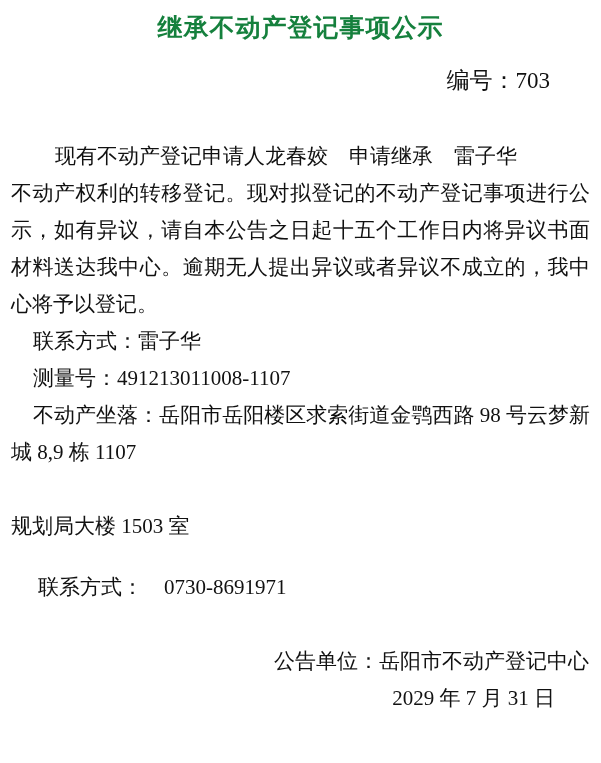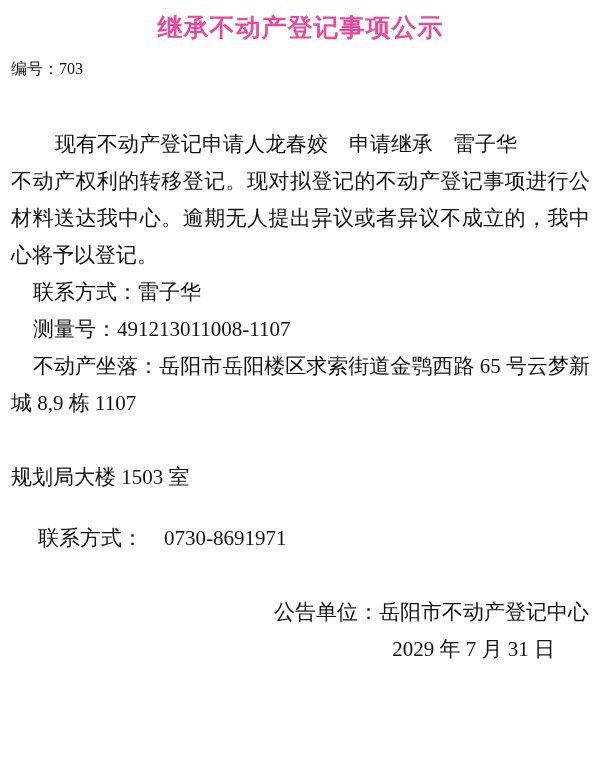--- a/index.html
+++ b/index.html
@@ -20,28 +20,28 @@
     height: 763px;
     padding: 12px 11px 0 11px;
   }
   .doc-title {
     text-align: center;
     font-family: "Liberation Sans", "DejaVu Sans", sans-serif;
     font-weight: bold;
     font-size: 25px;
     line-height: 30px;
     letter-spacing: 1px;
-    color: #ec4899;
+    color: #15803d;
   }
   .doc-number {
-    text-align: left;
+    text-align: right;
     padding-right: 40px;
-    font-size: 16px;
+    font-size: 23px;
     line-height: 37px;
-    margin-top: 8px;
+    margin-top: 20px;
   }
   .body-block {
     margin-top: 39px;
   }
   .line {
     font-size: 21px;
     line-height: 37px;
     white-space: pre-wrap;
   }
   
@@ -70,26 +70,27 @@
 
 <div class="page">
 
   <div class="doc-title">继承不动产登记事项公示</div>
 
   <div class="doc-number">编号：703</div>
 
   <div class="body-block">
     <div class="line ind2">现有不动产登记申请人龙春姣　申请继承　雷子华</div>
     <div class="line jl">不动产权利的转移登记。现对拟登记的不动产登记事项进行公</div>
+    <div class="line jl">示，如有异议，请自本公告之日起十五个工作日内将异议书面</div>
     <div class="line jl">材料送达我中心。逾期无人提出异议或者异议不成立的，我中</div>
     <div class="line">心将予以登记。</div>
 
     <div class="line ind1">联系方式：雷子华</div>
     <div class="line ind1">测量号：491213011008-1107</div>
-    <div class="line ind1 jl">不动产坐落：岳阳市岳阳楼区求索街道金鹗西路 65 号云梦新</div>
+    <div class="line ind1 jl">不动产坐落：岳阳市岳阳楼区求索街道金鹗西路 98 号云梦新</div>
     <div class="line">城 8,9 栋 1107</div>
   </div>
 
   <div class="gap-block">
     <div class="line">规划局大楼 1503 室</div>
     <div class="line ind1b">联系方式：　0730-8691971</div>
   </div>
 
   <div class="gap-block">
     <div class="line footer-unit">公告单位：岳阳市不动产登记中心</div>

